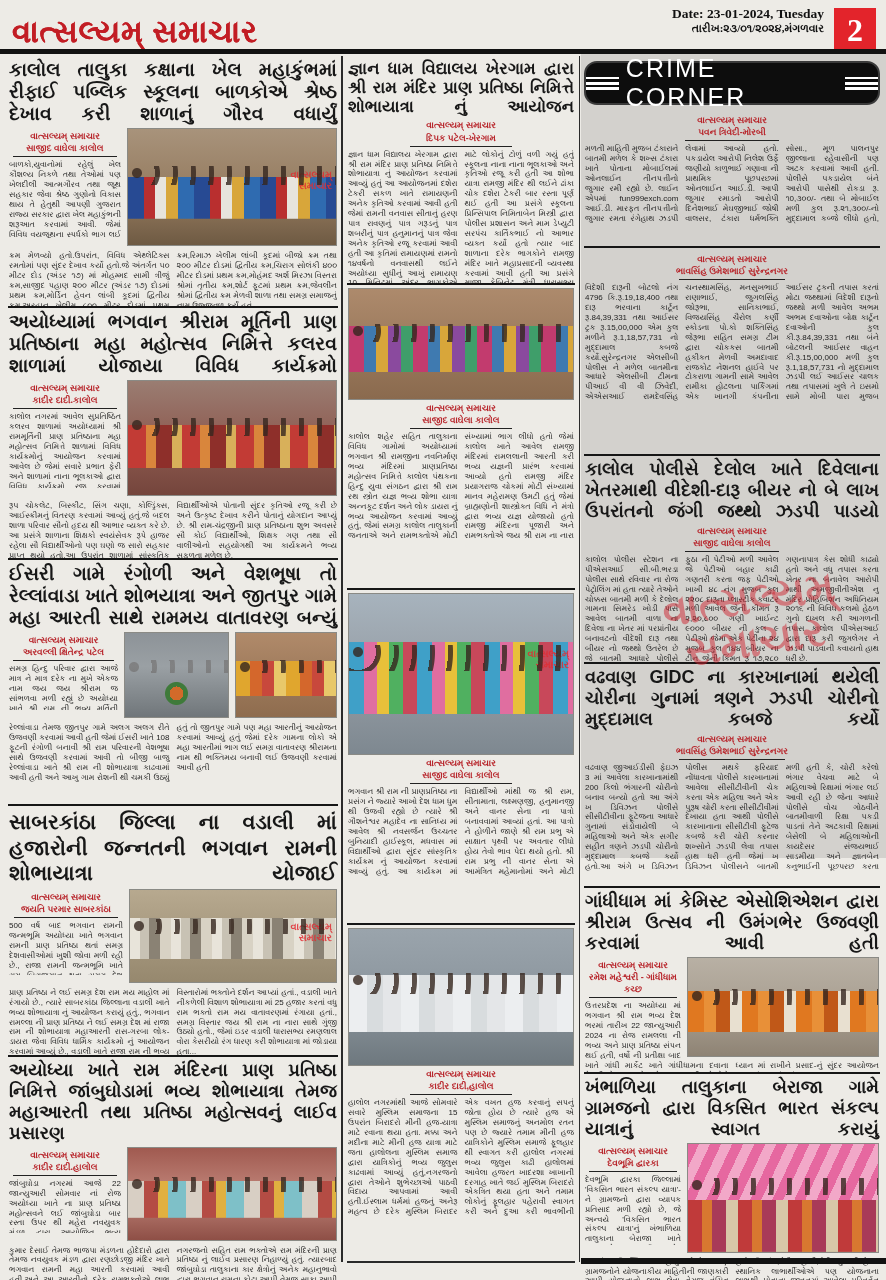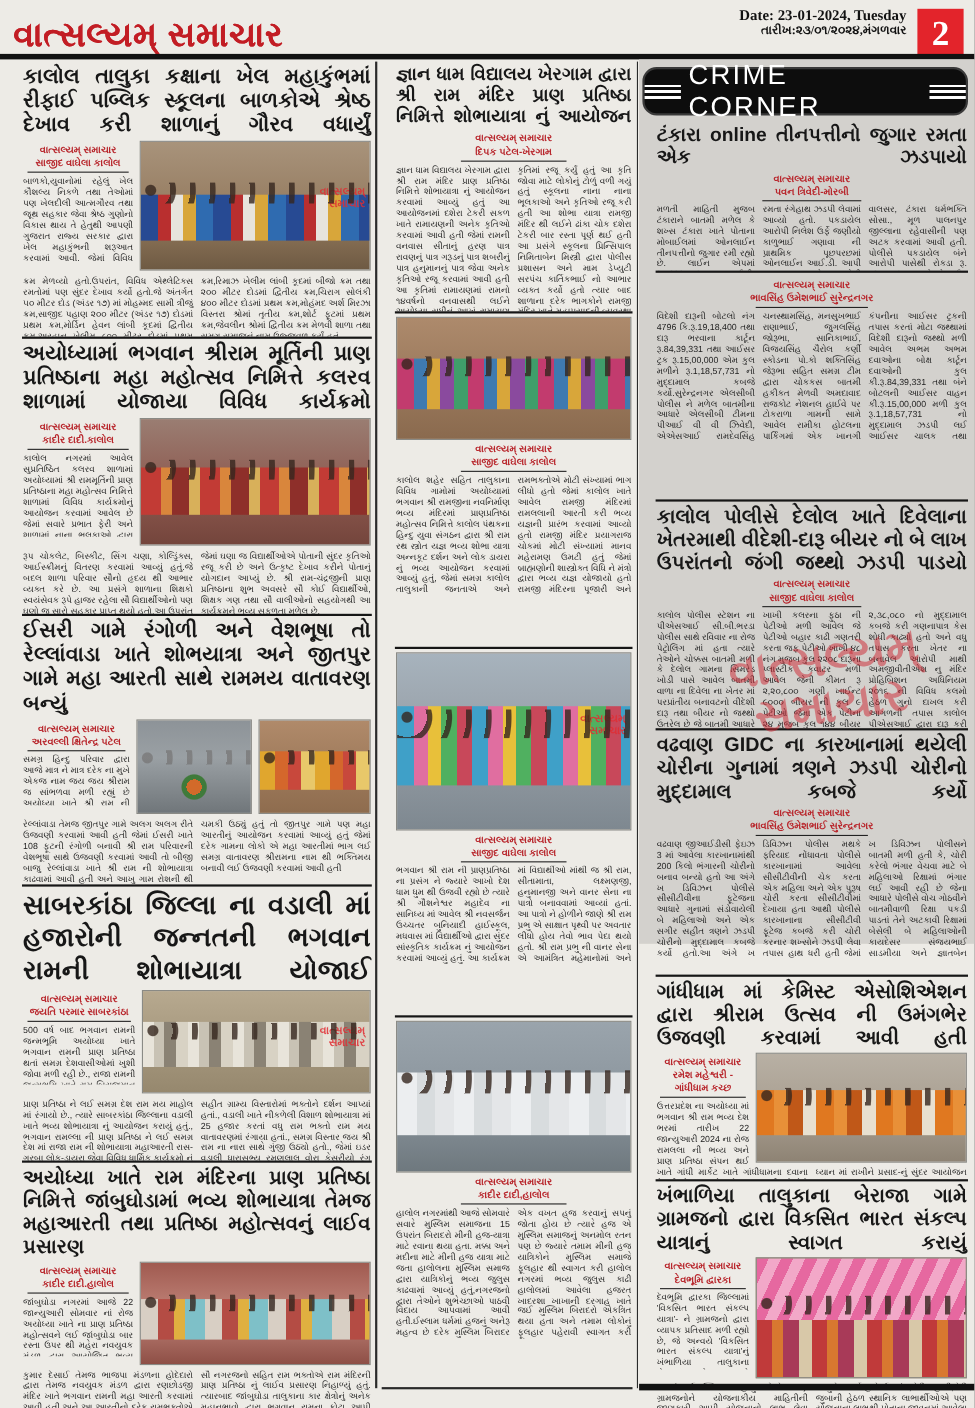--- a/index.html
+++ b/index.html
@@ -14,24 +14,24 @@
   .header-rule{position:absolute;left:0;top:49px;width:886px;height:5px;background:#121212;}
   
   .col{position:absolute;top:56px;}
   #col1{left:8px;width:330px;}
   #col2{left:347px;width:228px;}
   #col3{left:584px;width:296px;}
   .vdiv{position:absolute;top:56px;width:1.5px;height:1206px;background:#2a2a2a;}
   #vdiv1{left:341px;} #vdiv2{left:578.5px;}
   .gray-panel{position:absolute;left:581px;top:54px;width:305px;height:804px;background:#d3d1cd;}
   
-  .article{position:relative;overflow:hidden;box-sizing:border-box;padding:3px 1px 2px;border-bottom:2.5px solid #161616;margin-left:12px;}
+  .article{position:relative;overflow:hidden;box-sizing:border-box;padding:3px 1px 2px;border-bottom:2.5px solid #161616;}
   .article.nb{border-bottom:none;}
   .hl{font-weight:bold;color:#171717;line-height:1.16;text-align:justify;text-align-last:justify;margin-bottom:3px;}
-  .hl1{font-size:19px;} .hl1b{font-size:24px;line-height:1.22;} .hl2{font-size:16.5px;} .hl3{font-size:18px;} .hl3s{font-size:19px;text-align-last:justify;}
+  .hl1{font-size:19px;} .hl1b{font-size:21px;line-height:1.22;} .hl2{font-size:16.5px;} .hl3{font-size:18px;} .hl3s{font-size:19px;text-align-last:justify;}
   .byline{color:#b8262c;font-weight:bold;text-align:center;font-size:9px;line-height:1.35;margin:2px auto 3px;}
   .byline .bl-rule{border-bottom:1.5px solid #222;width:92%;margin:2px auto 0;}
   .body-text{font-size:8px;line-height:1.24;text-align:justify;color:#1d1d1d;column-gap:7px;overflow:hidden;}
   .cols-2{column-count:2;} .cols-3{column-count:3;}
   .row{display:flex;gap:6px;}
   .leftcol{flex:1;overflow:hidden;}
   
   .photo{border:1px solid #8a8a85;box-sizing:border-box;position:relative;overflow:hidden;flex-shrink:0;}
   .photo::after{content:"";position:absolute;left:0;right:0;top:32%;height:16%;background:repeating-radial-gradient(circle at 9px 7px,#35261e 0 4.5px,transparent 5.5px 18px);opacity:.8;}
   .p-a1{background:repeating-linear-gradient(90deg,#274a93 0 16px,#b92f2f 16px 27px,#e7e4dd 27px 38px,#d8a63a 38px 50px,#2f6bb0 50px 66px) 0 64%/100% 36% no-repeat,linear-gradient(180deg,#a8937b 0%,#93795d 60%,#6e5a43 100%);}
@@ -219,21 +219,20 @@
 
   <div class="col" id="col3">
 
     <div class="crime-wrap">
       <div class="crime-lines"></div>
       <div class="crime-title">CRIME CORNER</div>
       <div class="crime-lines"></div>
     </div>
 
     <div class="article" style="height:139px">
-      <div class="hl hl3s" style="font-size:17.5px">ટંકારા online તીનપત્તીનો જુગાર રમતા એક ઝડપાયો</div>
       <div class="byline">
         <div>વાત્સલ્યમ્ સમાચાર</div>
         <div>પવન ત્રિવેદી-મોરબી</div>
         <div class="bl-rule" style="width:32%"></div>
       </div>
       <div class="body-text cols-3" style="height:80px">મળતી માહિતી મુજબ ટંકારાને બાતમી મળેલ કે શખ્સ ટંકારા ખાતે પોતાના મોબાઈલમાં ઓનલાઈન તીનપત્તીનો જુગાર રમી રહ્યો છે. લાઈન એપમાં fun999exch.com આઈ.ડી. મારફત તીનપત્તીનો જુગાર રમતા રંગેહાથ ઝડપી લેવામાં આવ્યો હતો. પકડાયેલ આરોપી નિલેશ ઉર્ફે જણીયો કાળુભાઈ ગણાવા ની પ્રાથમિક પૂછપરછમાં ઓનલાઈન આઈ.ડી. આપી જુગાર રમાડતો આરોપી દિનેશભાઈ મેઘજીભાઈ જોષી વાલસર, ટંકારા ધર્મભક્તિ સોસા., મૂળ પાલનપુર જીલ્લાના રહેવાસીની પણ અટક કરવામાં આવી હતી. પોલીસે પકડાયેલ બંને આરોપી પાસેથી રોકડા રૂ. ૧0,૩૦૦/- તથા બે મોબાઈલ મળી કુલ રૂ.૨૧,૩૦૦/-નો મુદ્દામાલ કબ્જે લીધો હતો, જ્યારે fun999exch.com આઈ.ડી જેની પાસેથી મેળવેલ તે આરોપી કિર્તીભાઈ પુરોહિત રહે.પાલનપુર જીલ્લાના હતીયા ગામનો વતનનું નામ ખુલતા તેને પકડી પાડવા તપાસની તજવીજ હાથ ધરી છે.</div>
     </div>
 
     <div class="article" style="height:208px">
       <div class="byline">

